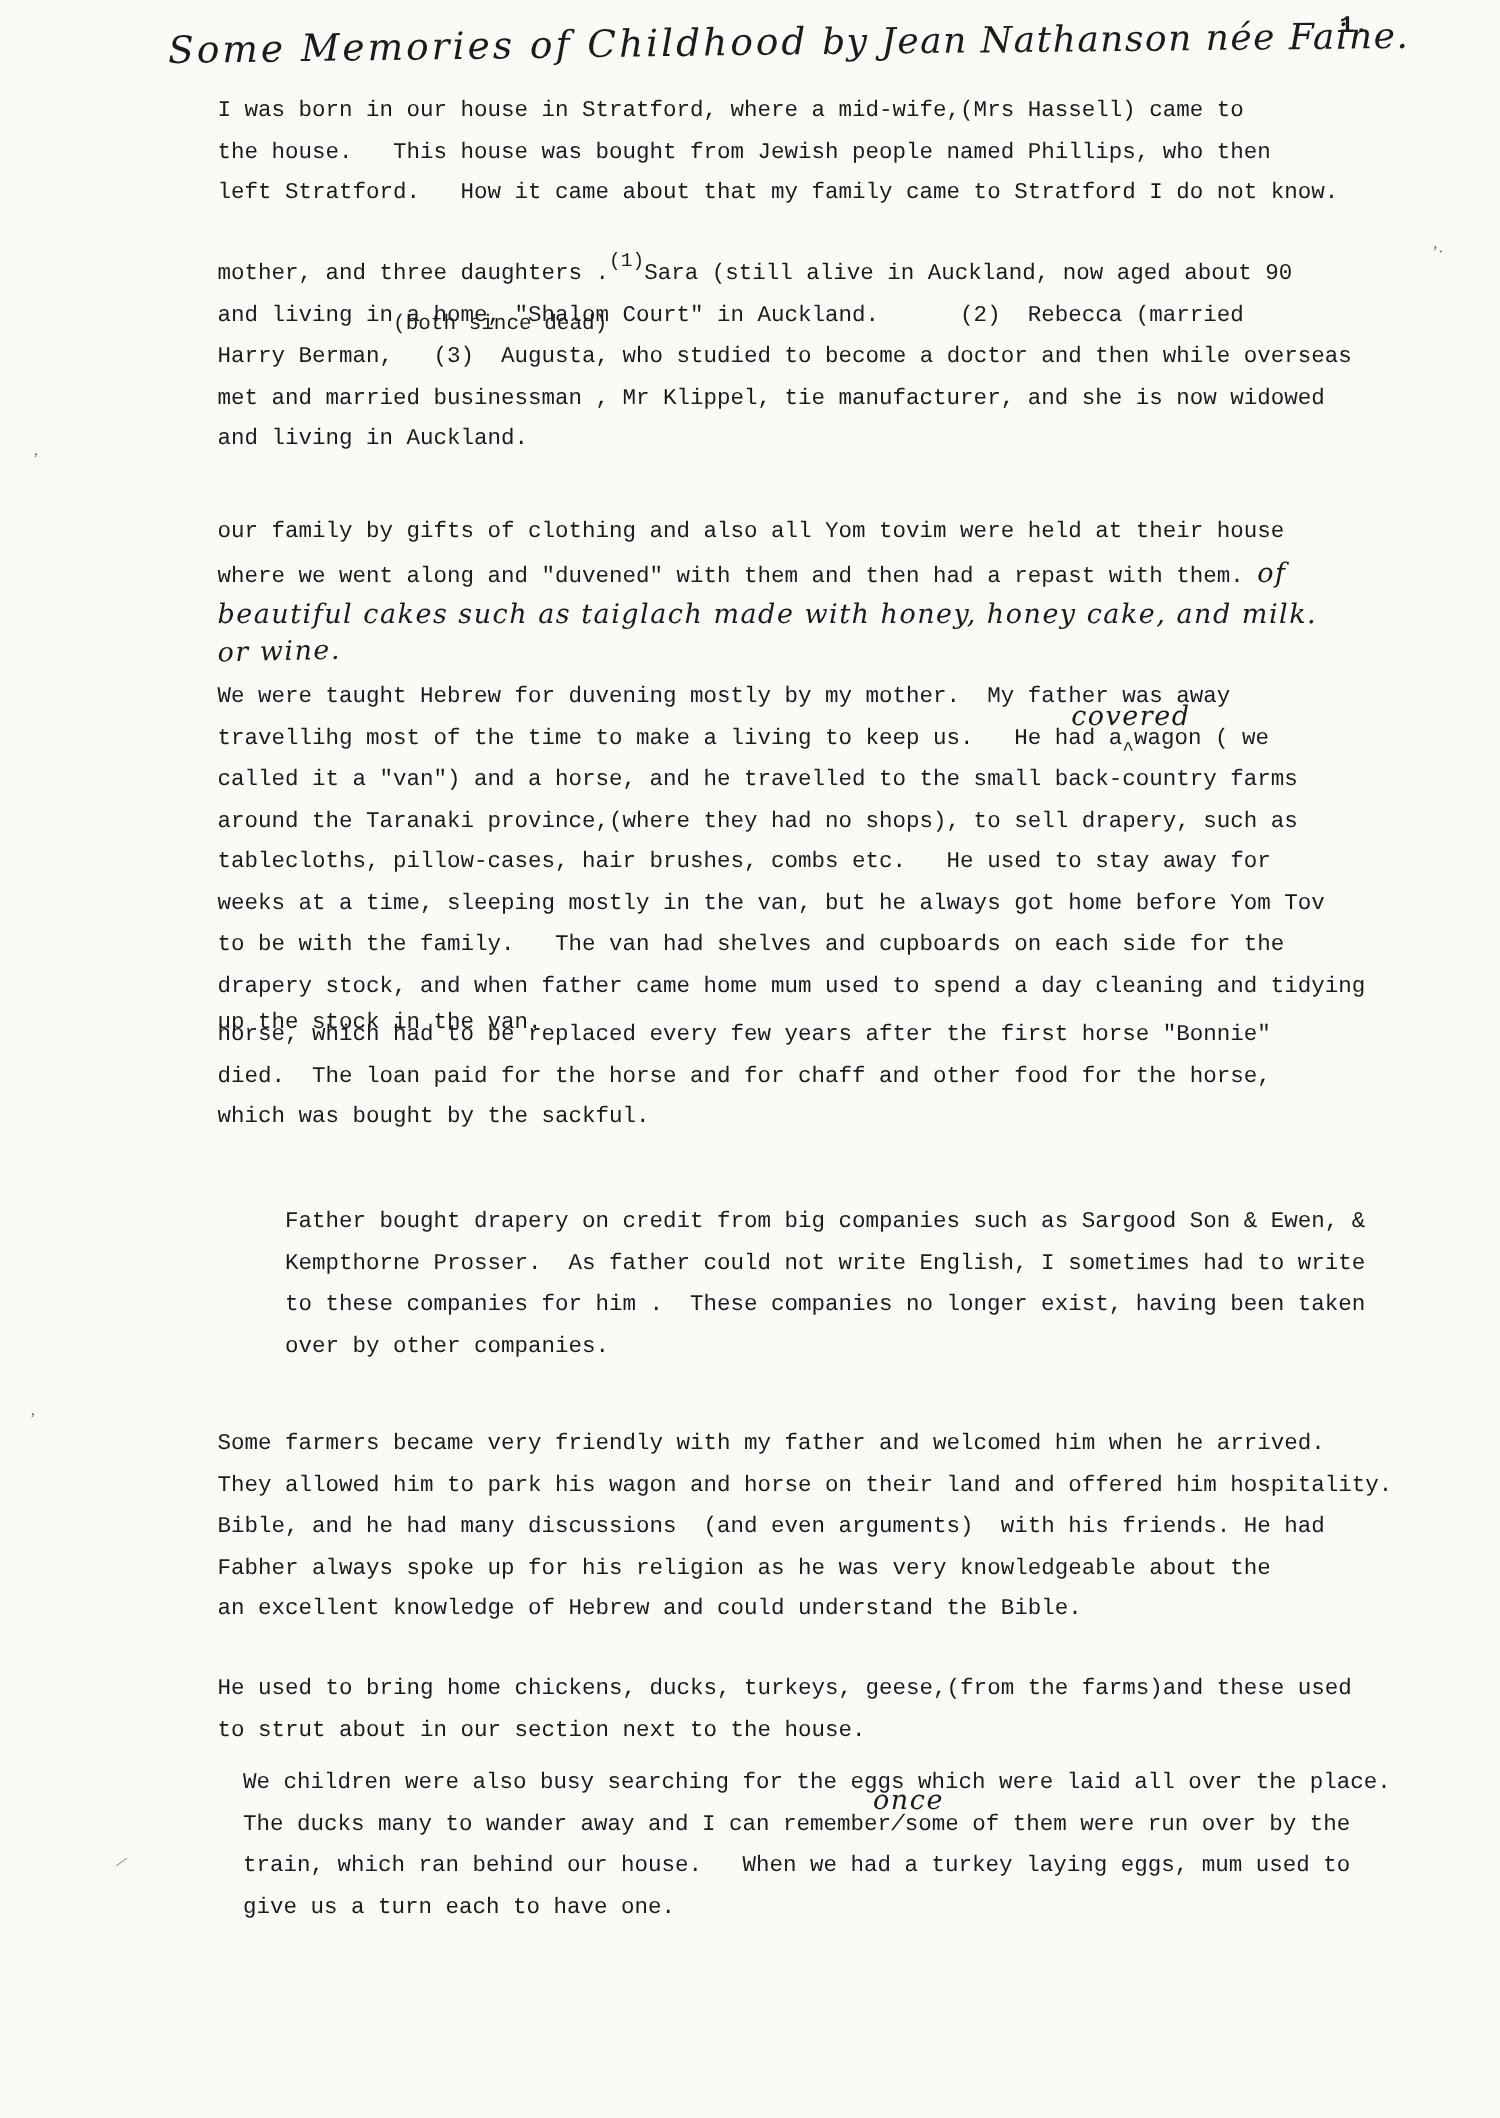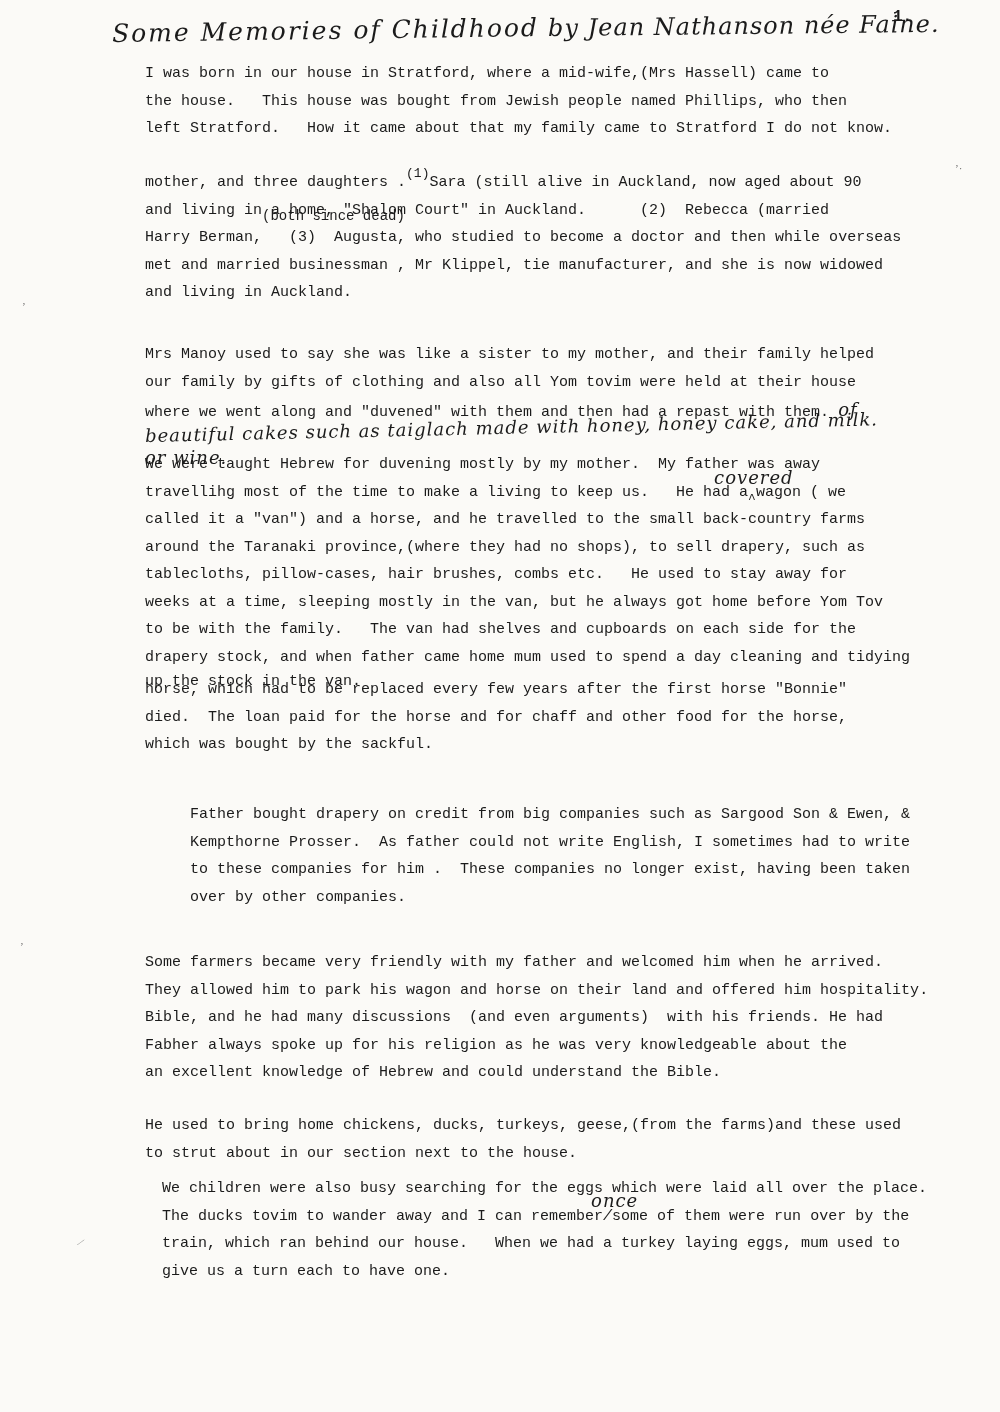--- a/index.html
+++ b/index.html
@@ -101,21 +101,20 @@
         <div class="line typed"><span class="typed">left Stratford.   How it came about that my family came to Stratford I do not know.</span></div>
       </div>
       <div class="block b2">
         <div class="line typed"><span class="typed">mother, and three daughters .</span><span class="up typed">(1)</span><span class="typed">Sara (still alive in Auckland, now aged about 90</span></div>
         <div class="line typed"><span class="typed">and living in a home, "Shalom Court" in Auckland.      (2)  Rebecca (married</span></div>
         <div class="line typed"><span class="typed">Harry Berman,</span><span class="up typed ov">(both since dead)</span><span class="typed">   (3)  Augusta, who studied to become a doctor and then while overseas</span></div>
         <div class="line typed"><span class="typed">met and married businessman , Mr Klippel, tie manufacturer, and she is now widowed</span></div>
         <div class="line typed"><span class="typed">and living in Auckland.</span></div>
       </div>
       <div class="block b3">
-        <div class="line typed"><span class="typed">Mrs Manoy used to say she was like a sister to my mother, and their family helped</span></div>
         <div class="line typed"><span class="typed">our family by gifts of clothing and also all Yom tovim were held at their house</span></div>
         <div class="line typed"><span class="typed">where we went along and "duvened" with them and then had a repast with them. </span><span class="hw">of</span></div>
         <div class="line typed"><span class="hw">beautiful cakes such as taiglach made with honey, honey cake, and milk.</span></div>
         <div class="line typed"><span class="hw">or wine.</span></div>
       </div>
       <div class="block b4">
         <div class="line typed"><span class="typed">We were taught Hebrew for duvening mostly by my mother.  My father was away</span></div>
         <div class="line typed"><span class="typed">travellihg most of the time to make a living to keep us.   He had a</span><span class="ins-wrap ins-caret"><span class="ins-above hw">covered</span><span class="mark typed">^</span></span><span class="typed">wagon ( we</span></div>
         <div class="line typed"><span class="typed">called it a "van") and a horse, and he travelled to the small back-country farms</span></div>
         <div class="line typed"><span class="typed">around the Taranaki province,(where they had no shops), to sell drapery, such as</span></div>
@@ -142,21 +141,21 @@
         <div class="line typed"><span class="typed">Bible, and he had many discussions  (and even arguments)  with his friends. He had</span></div>
         <div class="line typed"><span class="typed">Fabher always spoke up for his religion as he was very knowledgeable about the</span></div>
         <div class="line typed"><span class="typed">an excellent knowledge of Hebrew and could understand the Bible.</span></div>
       </div>
       <div class="block b8">
         <div class="line typed"><span class="typed">He used to bring home chickens, ducks, turkeys, geese,(from the farms)and these used</span></div>
         <div class="line typed"><span class="typed">to strut about in our section next to the house.</span></div>
       </div>
       <div class="block b9">
         <div class="line typed"><span class="typed">We children were also busy searching for the eggs which were laid all over the place.</span></div>
-        <div class="line typed"><span class="typed">The ducks tovim to wander away and I can remember</span><span class="ins-wrap ins-slash"><span class="ins-above hw">once</span><span class="mark typed">/</span></span><span class="typed">some of them were run over by the</span></div>
+        <div class="line typed"><span class="typed">The ducks many to wander away and I can remember</span><span class="ins-wrap ins-slash"><span class="ins-above hw">once</span><span class="mark typed">/</span></span><span class="typed">some of them were run over by the</span></div>
         <div class="line typed"><span class="typed">train, which ran behind our house.   When we had a turkey laying eggs, mum used to</span></div>
         <div class="line typed"><span class="typed">give us a turn each to have one.</span></div>
       </div>
     </div>
   <span class="speck s1">’·</span>
   <span class="speck s2">’</span>
   <span class="speck s3">⁄</span>
   <span class="speck s4">’</span>
 </div>
 

